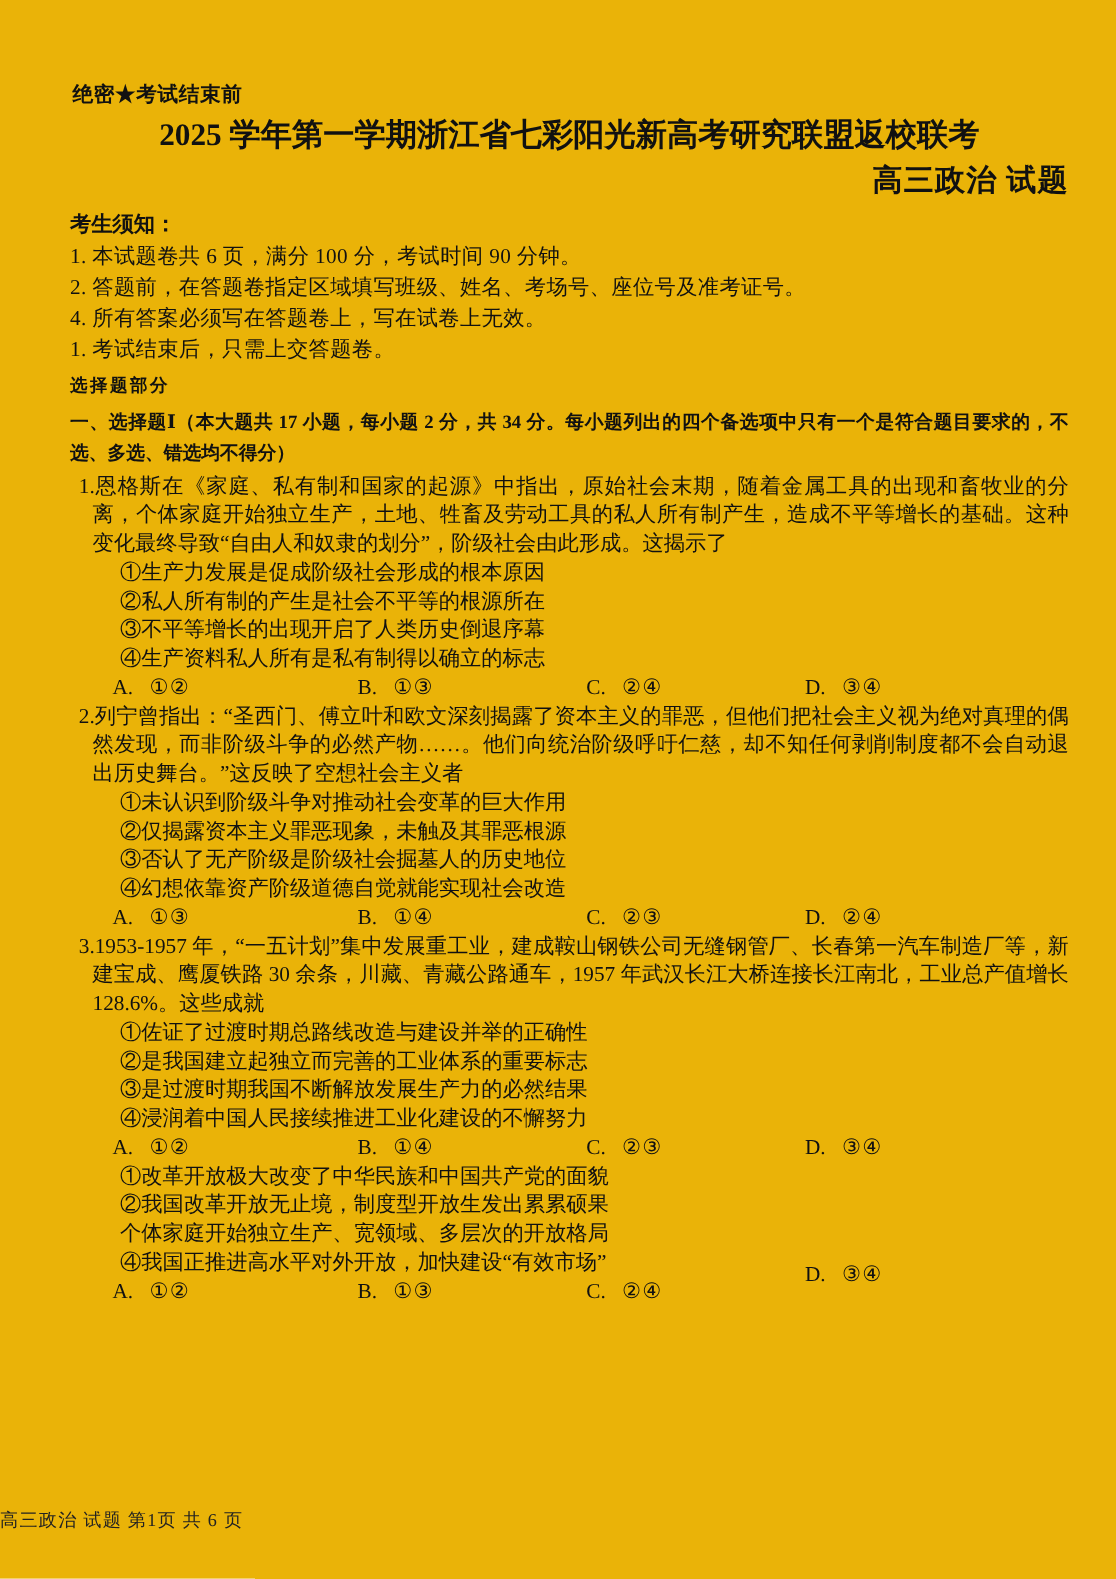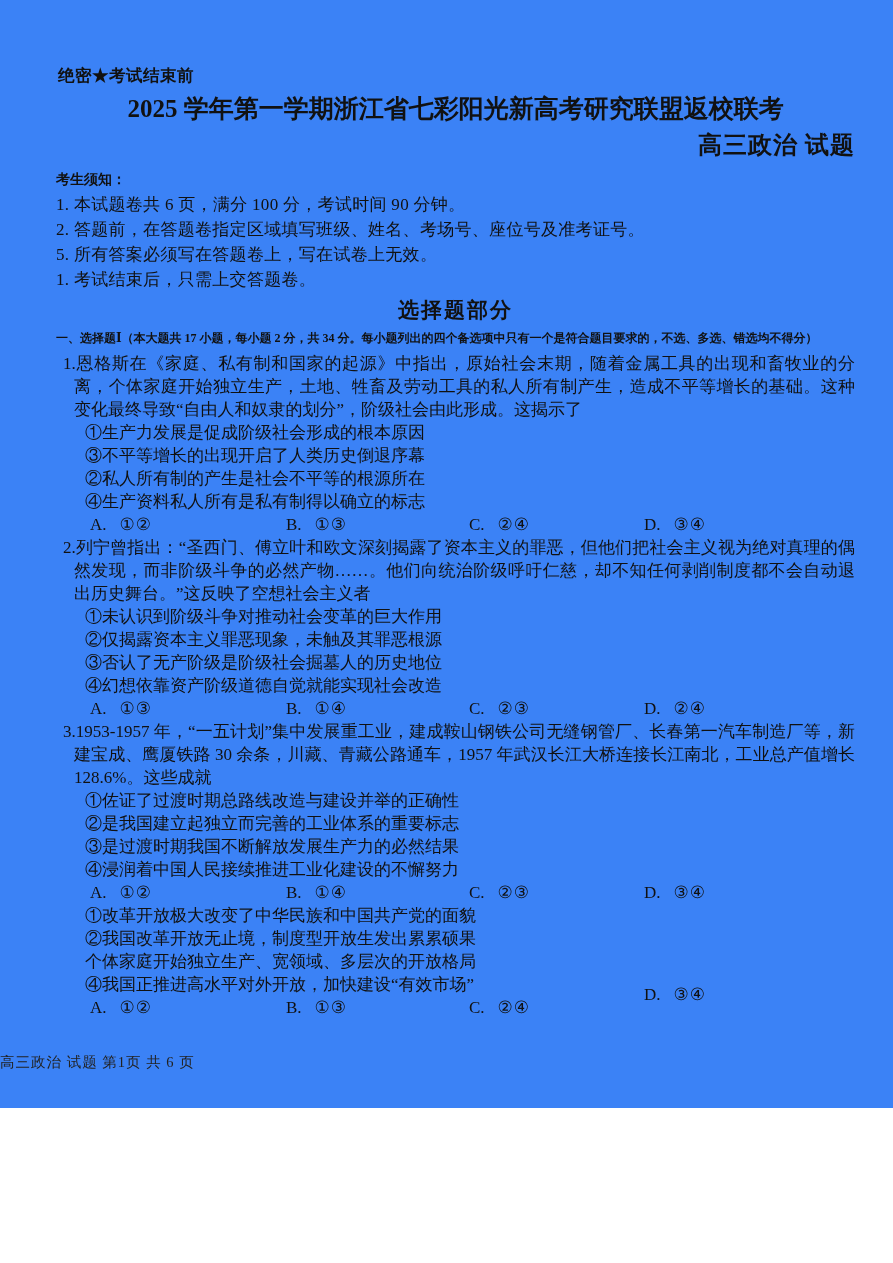--- a/index.html
+++ b/index.html
@@ -3,23 +3,23 @@
 <meta charset="utf-8">
 <style>
   html, body {
     margin: 0;
     padding: 0;
     background: #ffffff;
   }
   .page {
     position: relative;
     width: 893px;
-    height: 1108px;
+    height: 1263px;
     margin: 0 auto;
-    background: #3b82f6;
+    background: #eab308;
     color: #111111;
     font-family: "Liberation Serif", "DejaVu Serif", serif;
     font-size: 17px;
     line-height: 23px;
     box-sizing: border-box;
     padding: 64px 38px 0 56px;
     overflow: hidden;
   }
   .secrecy {
     font-weight: bold;
@@ -38,53 +38,52 @@
   .title2 {
     margin: 0 0 6px 0;
     font-size: 24px;
     line-height: 34px;
     font-weight: bold;
     text-align: right;
     letter-spacing: 1px;
   }
   .notice-heading {
     font-weight: bold;
-    font-size: 14px;
+    font-size: 17px;
     line-height: 24px;
   }
   .notice-item {
     line-height: 25px;
     letter-spacing: 0.3px;
   }
   .part-title {
-    font-size: 21px;
+    font-size: 14px;
     line-height: 32px;
     font-weight: bold;
-    text-align: center;
     letter-spacing: 2px;
     margin-top: 2px;
   }
   .section-intro {
     font-weight: bold;
-    font-size: 12px;
+    font-size: 15px;
     line-height: 25px;
     text-align: justify;
     margin-bottom: 1px;
   }
   .question { margin: 0; }
   .q-stem {
     margin: 0 0 0 7px;
     padding-left: 11px;
     text-indent: -11px;
     text-align: justify;
     line-height: 23px;
   }
   .q-num { letter-spacing: 0; }
   .q-item {
-    margin-left: 29px;
+    margin-left: 40px;
     line-height: 23px;
   }
   .q-options {
     display: flex;
     margin-left: 7px;
     padding-left: 27px;
     line-height: 23px;
     height: 23px;
     align-items: baseline;
   }
@@ -111,32 +110,32 @@
 <div class="page">
 
   <div class="secrecy">绝密★考试结束前</div>
   <div class="title1">2025 学年第一学期浙江省七彩阳光新高考研究联盟返校联考</div>
   <div class="title2">高三政治 试题</div>
 
   <div class="notice">
     <div class="notice-heading">考生须知：</div>
     <div class="notice-item">1. 本试题卷共 6 页，满分 100 分，考试时间 90 分钟。</div>
     <div class="notice-item">2. 答题前，在答题卷指定区域填写班级、姓名、考场号、座位号及准考证号。</div>
-    <div class="notice-item">5. 所有答案必须写在答题卷上，写在试卷上无效。</div>
+    <div class="notice-item">4. 所有答案必须写在答题卷上，写在试卷上无效。</div>
     <div class="notice-item">1. 考试结束后，只需上交答题卷。</div>
   </div>
 
   <div class="part-title">选择题部分</div>
   <div class="section-intro">一、选择题Ⅰ（本大题共 17 小题，每小题 2 分，共 34 分。每小题列出的四个备选项中只有一个是符合题目要求的，不选、多选、错选均不得分）</div>
 
   <div class="question">
     <p class="q-stem"><span class="q-num">1.</span><span>恩格斯在《家庭、私有制和国家的起源》中指出，原始社会末期，随着金属工具的出现和畜牧业的分离，个体家庭开始独立生产，土地、牲畜及劳动工具的私人所有制产生，造成不平等增长的基础。这种变化最终导致“自由人和奴隶的划分”，阶级社会由此形成。这揭示了</span></p>
     <div class="q-item">①生产力发展是促成阶级社会形成的根本原因</div>
+    <div class="q-item">②私人所有制的产生是社会不平等的根源所在</div>
     <div class="q-item">③不平等增长的出现开启了人类历史倒退序幕</div>
-    <div class="q-item">②私人所有制的产生是社会不平等的根源所在</div>
     <div class="q-item">④生产资料私人所有是私有制得以确立的标志</div>
     <div class="q-options">
       <span class="opt opt-a"><span class="opt-label">A.</span><span class="opt-value">①②</span></span>
       <span class="opt opt-b"><span class="opt-label">B.</span><span class="opt-value">①③</span></span>
       <span class="opt opt-c"><span class="opt-label">C.</span><span class="opt-value">②④</span></span>
       <span class="opt"><span class="opt-label">D.</span><span class="opt-value">③④</span></span>
     </div>
   </div>
 
   <div class="question">

